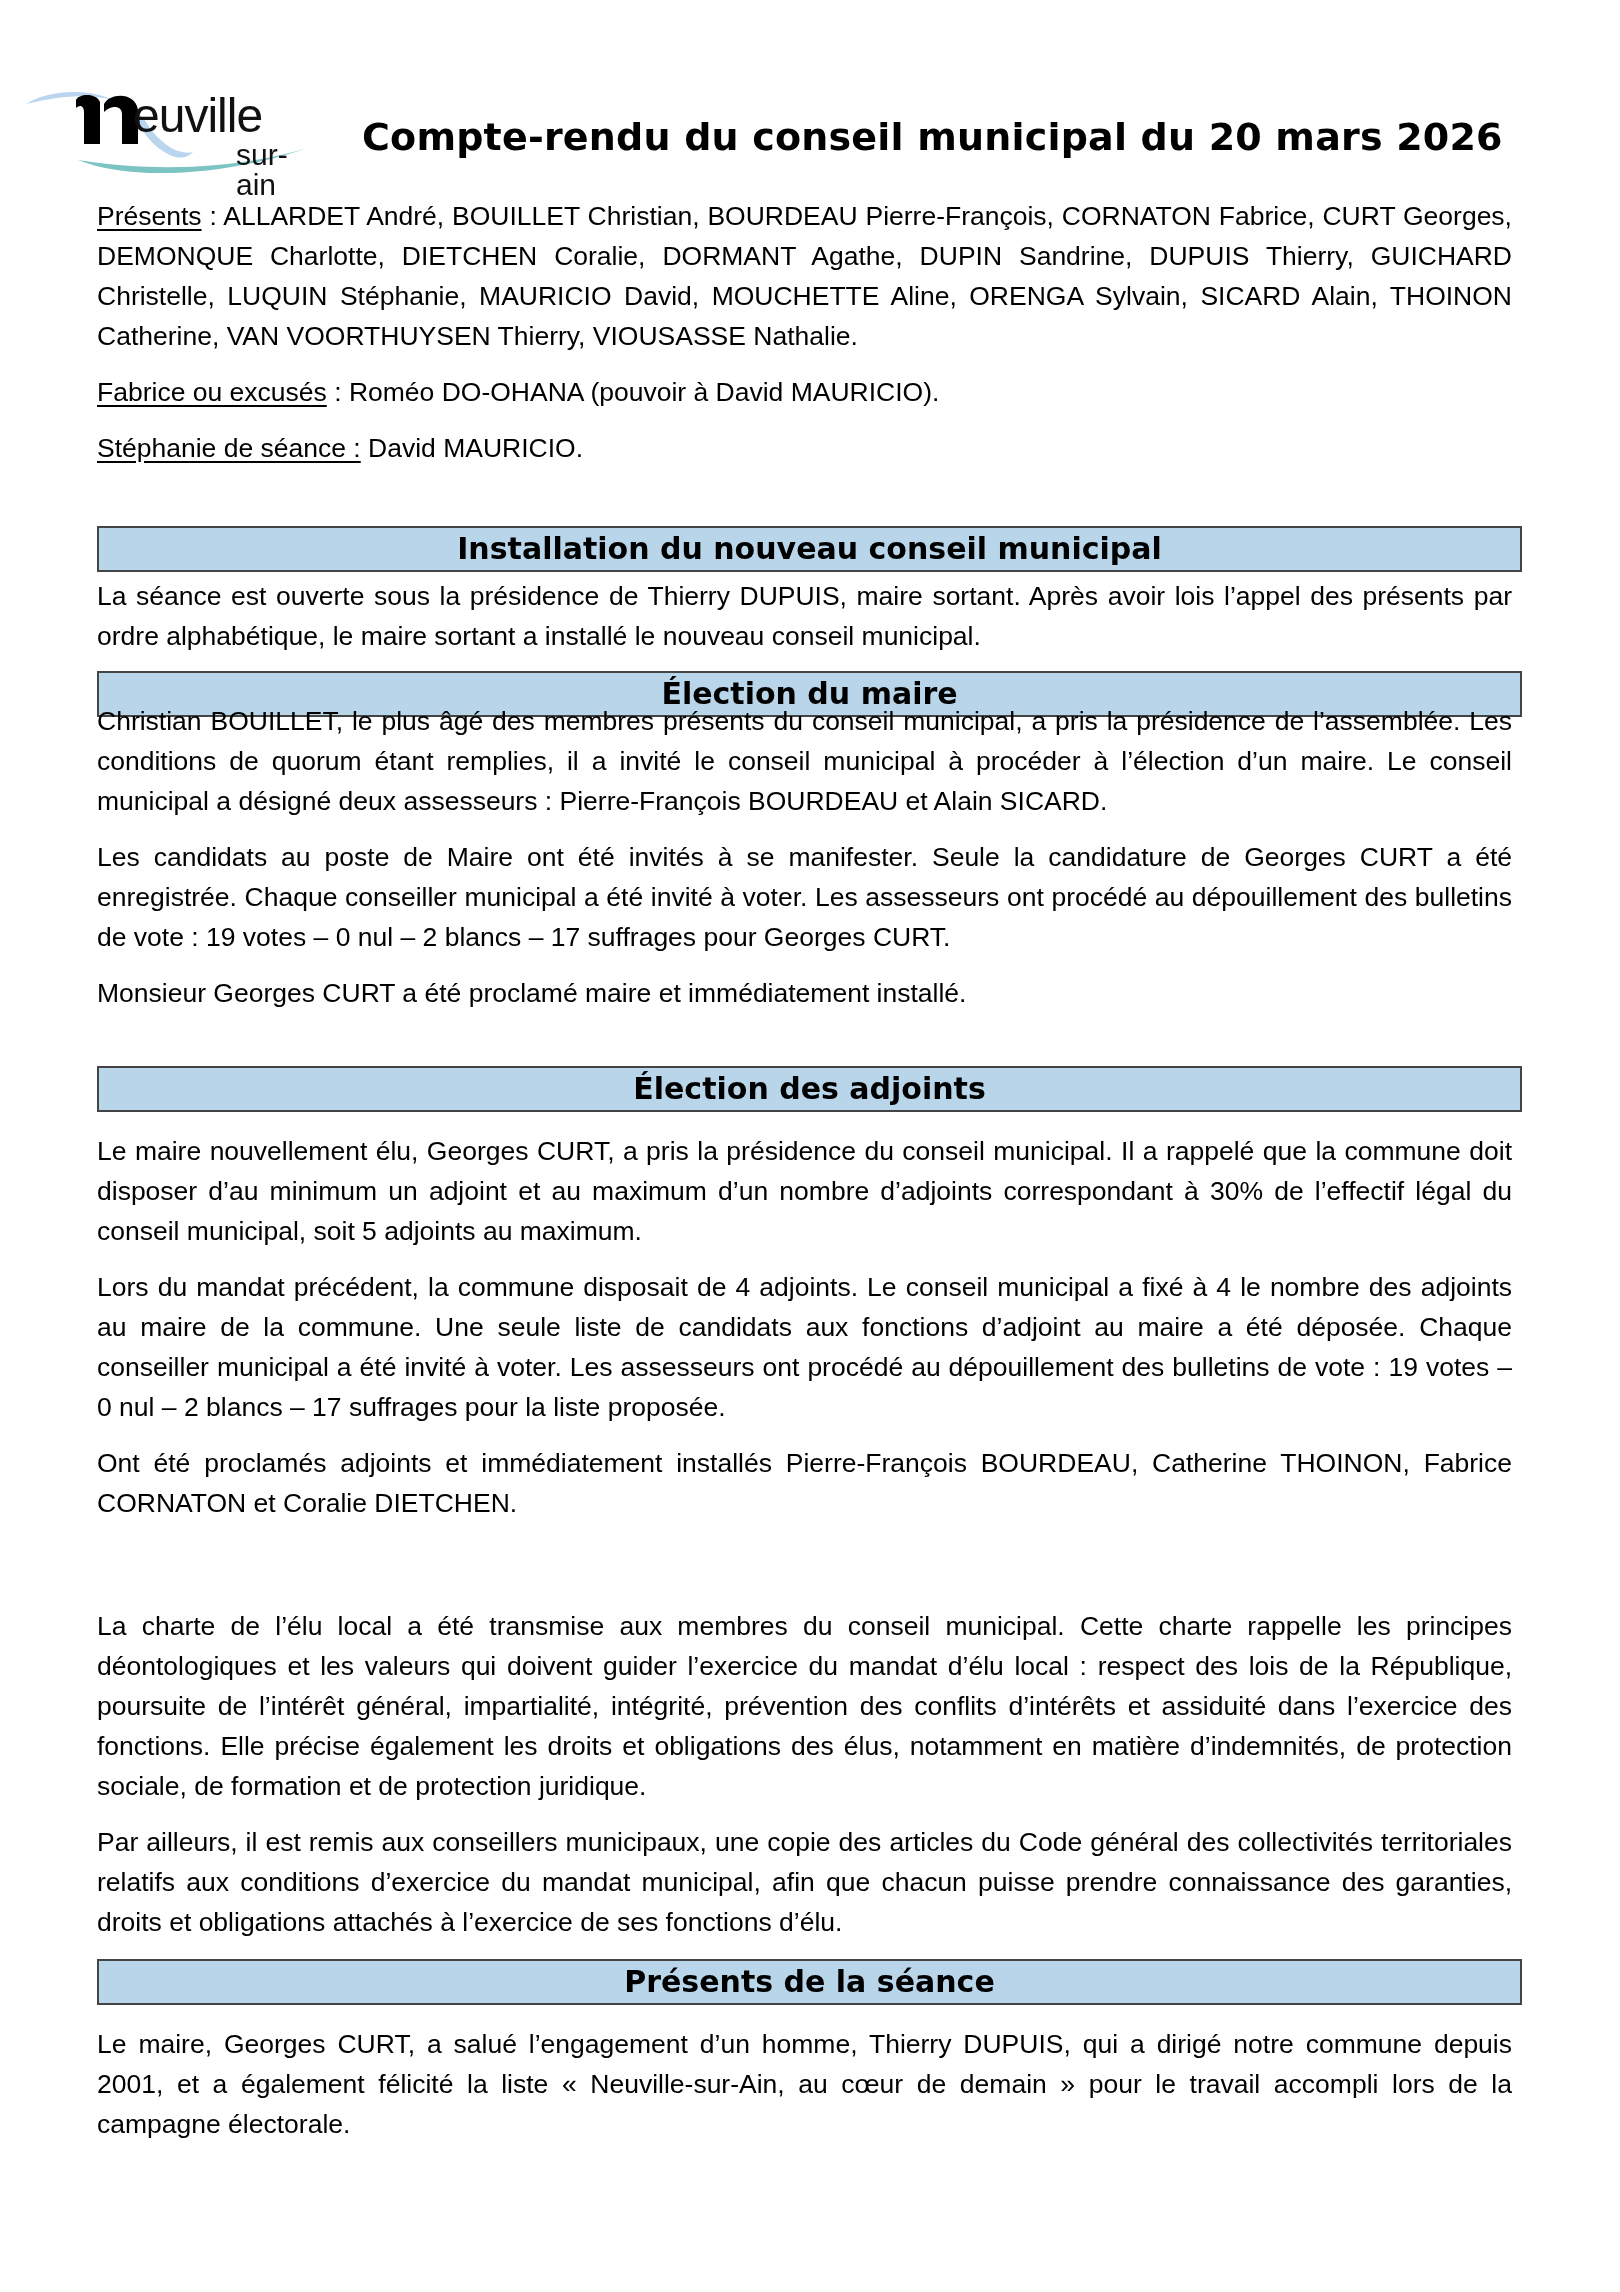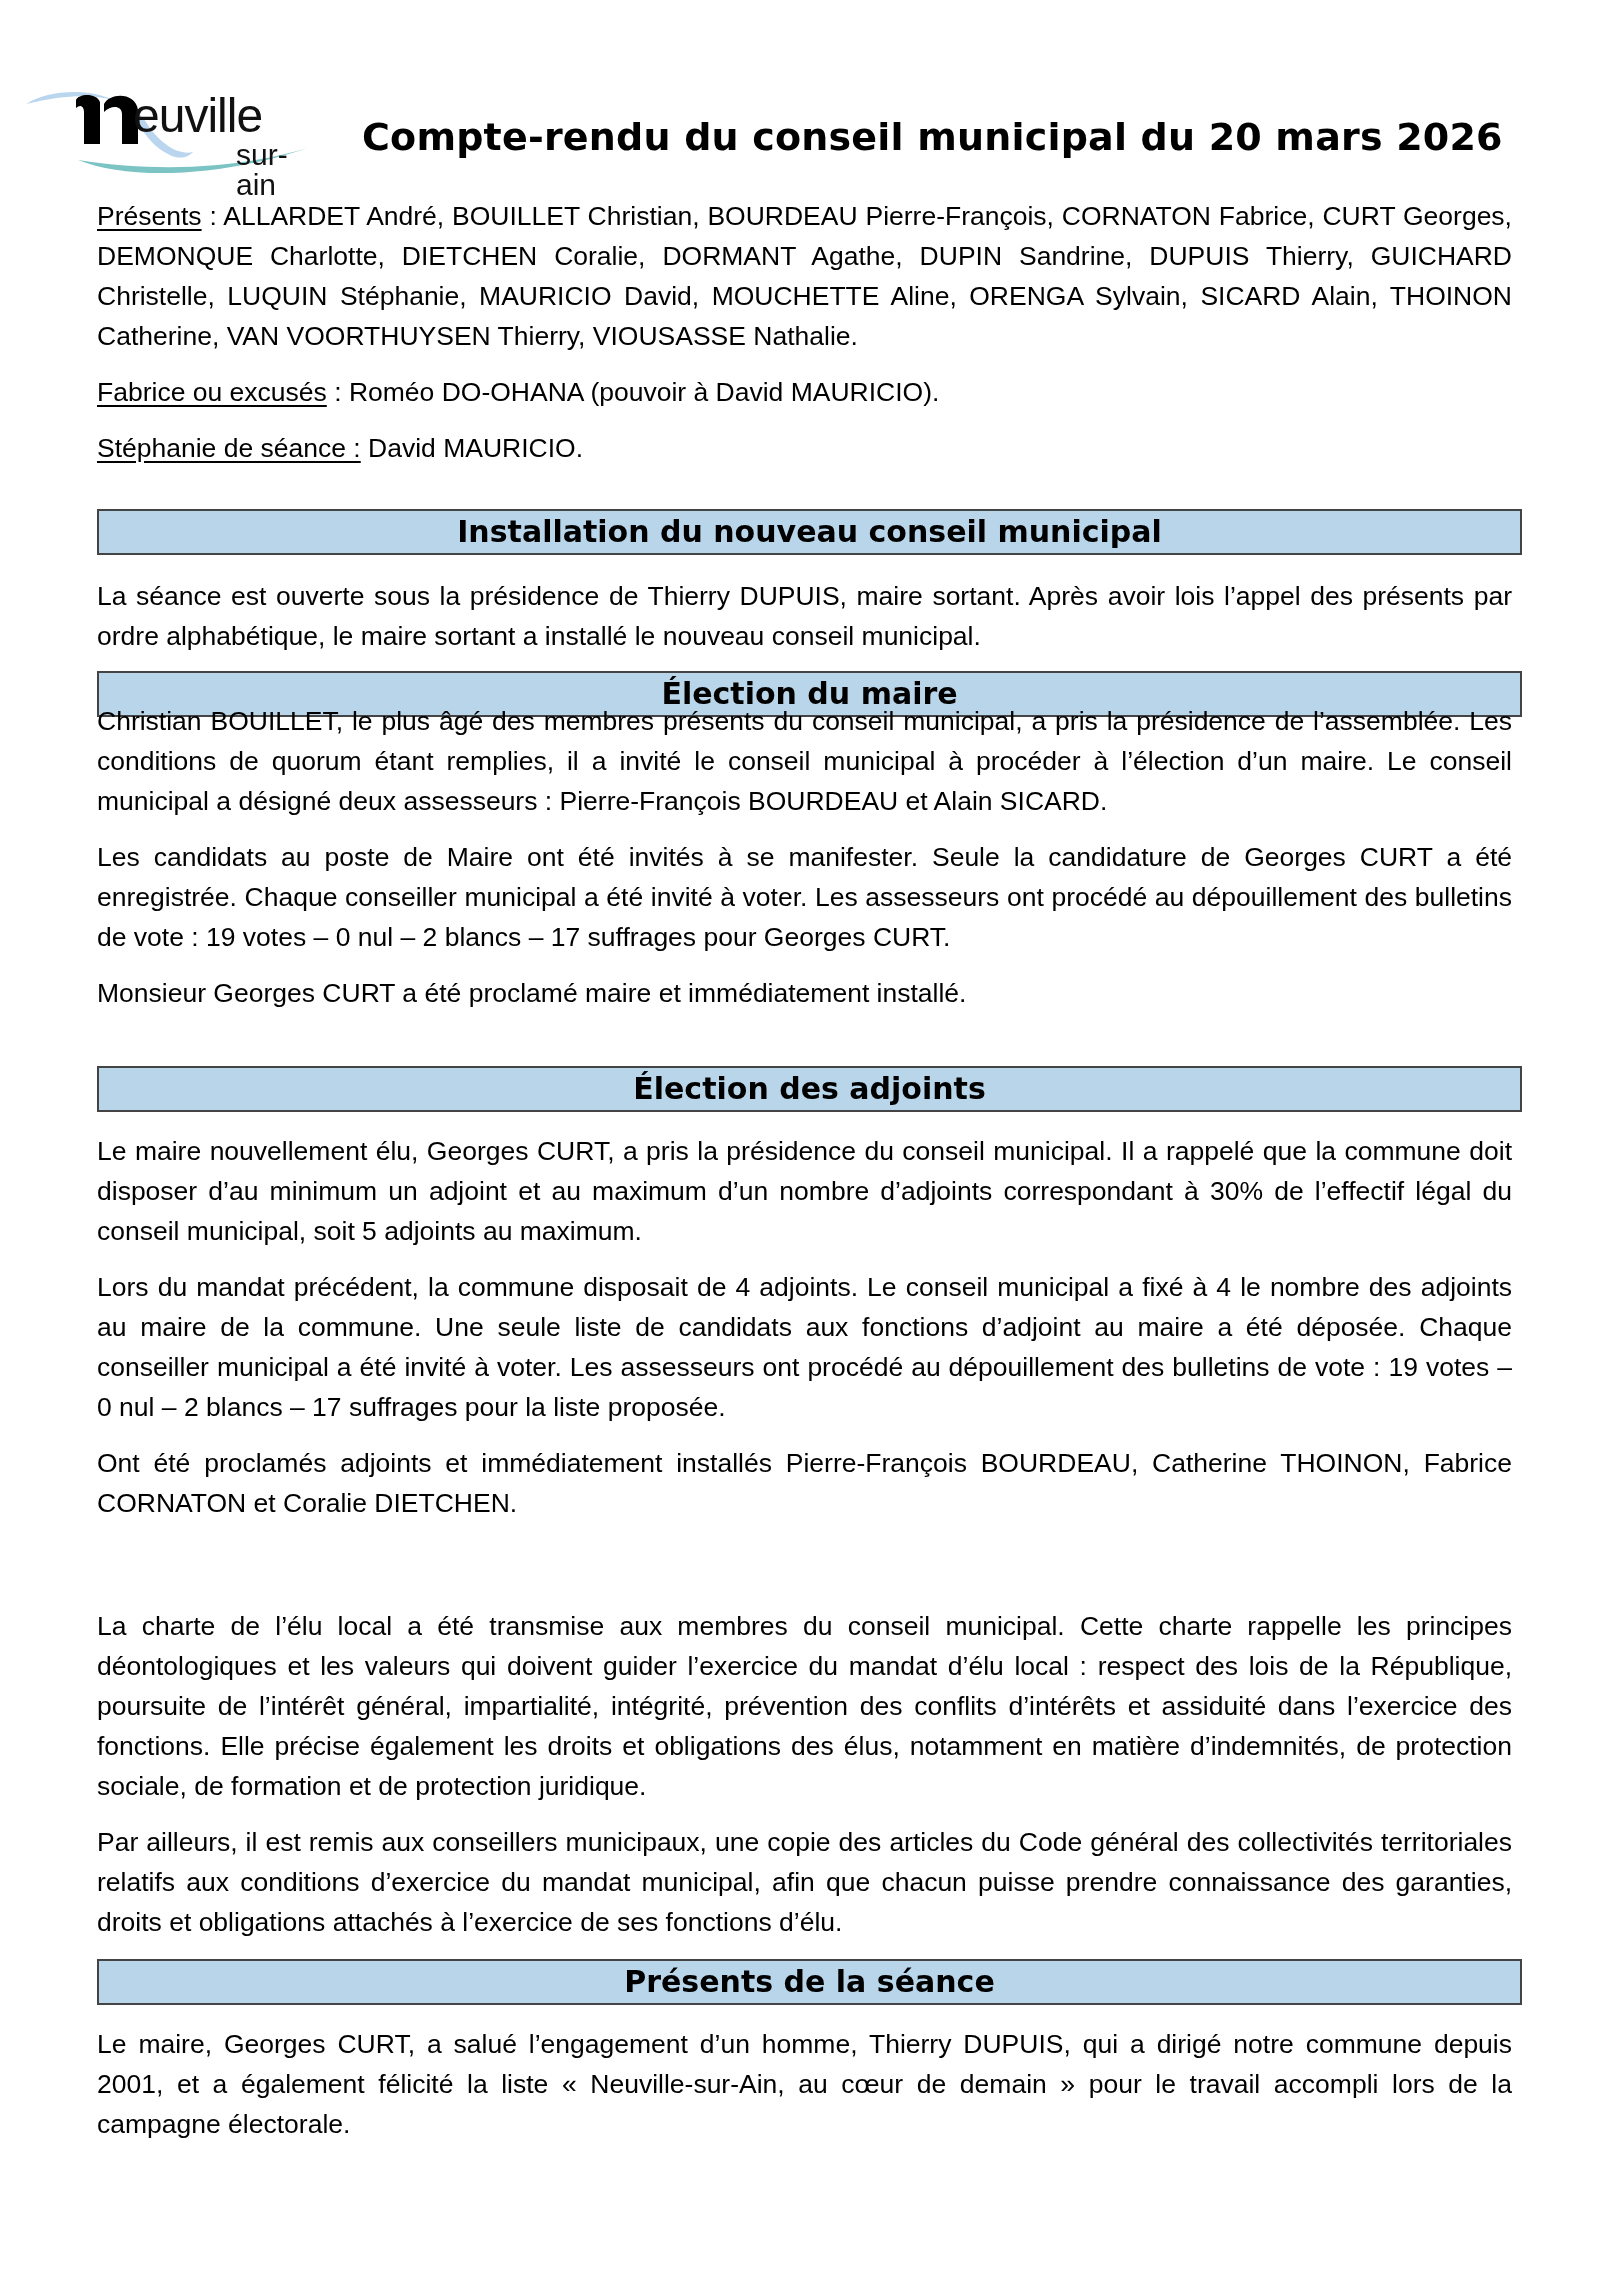--- a/index.html
+++ b/index.html
@@ -36,21 +36,21 @@
   </div>
 
   <div class="title">Compte-rendu du conseil municipal du 20 mars 2026</div>
 
   <div class="block" style="top:196px;">
     <p class="p" style="text-align:justify;"><span class="u">Présents</span><span> : </span><span>ALLARDET André, BOUILLET Christian, BOURDEAU Pierre-François, CORNATON Fabrice, CURT Georges, DEMONQUE Charlotte, DIETCHEN Coralie, DORMANT Agathe, DUPIN Sandrine, DUPUIS Thierry, GUICHARD Christelle, LUQUIN Stéphanie, MAURICIO David, MOUCHETTE Aline, ORENGA Sylvain, SICARD Alain, THOINON Catherine, VAN VOORTHUYSEN Thierry, VIOUSASSE Nathalie.</span></p>
     <p class="p" style="margin-bottom:16px;"><span class="u">Fabrice ou excusés</span><span> : </span><span>Roméo DO-OHANA (pouvoir à David MAURICIO).</span></p>
     <p class="p"><span class="u">Stéphanie de séance :</span><span> David MAURICIO.</span></p>
   </div>
 
-  <div class="section-header" style="top:509px;">Installation du nouveau conseil municipal</div>
+  <div class="section-header" style="top:526px;">Installation du nouveau conseil municipal</div>
   <div class="block" style="top:576px;">
     <p class="p">La séance est ouverte sous la présidence de Thierry DUPUIS, maire sortant. Après avoir lois l’appel des présents par ordre alphabétique, le maire sortant a installé le nouveau conseil municipal.</p>
   </div>
 
   <div class="section-header" style="top:671px;">Élection du maire</div>
   <div class="block" style="top:701px;">
     <p class="p">Christian BOUILLET, le plus âgé des membres présents du conseil municipal, a pris la présidence de l’assemblée. Les conditions de quorum étant remplies, il a invité le conseil municipal à procéder à l’élection d’un maire. Le conseil municipal a désigné deux assesseurs : Pierre-François BOURDEAU et Alain SICARD.</p>
     <p class="p">Les candidats au poste de Maire ont été invités à se manifester. Seule la candidature de Georges CURT a été enregistrée. Chaque conseiller municipal a été invité à voter. Les assesseurs ont procédé au dépouillement des bulletins de vote : 19 votes – 0 nul – 2 blancs – 17 suffrages pour Georges CURT.</p>
     <p class="p">Monsieur Georges CURT a été proclamé maire et immédiatement installé.</p>
   </div>

